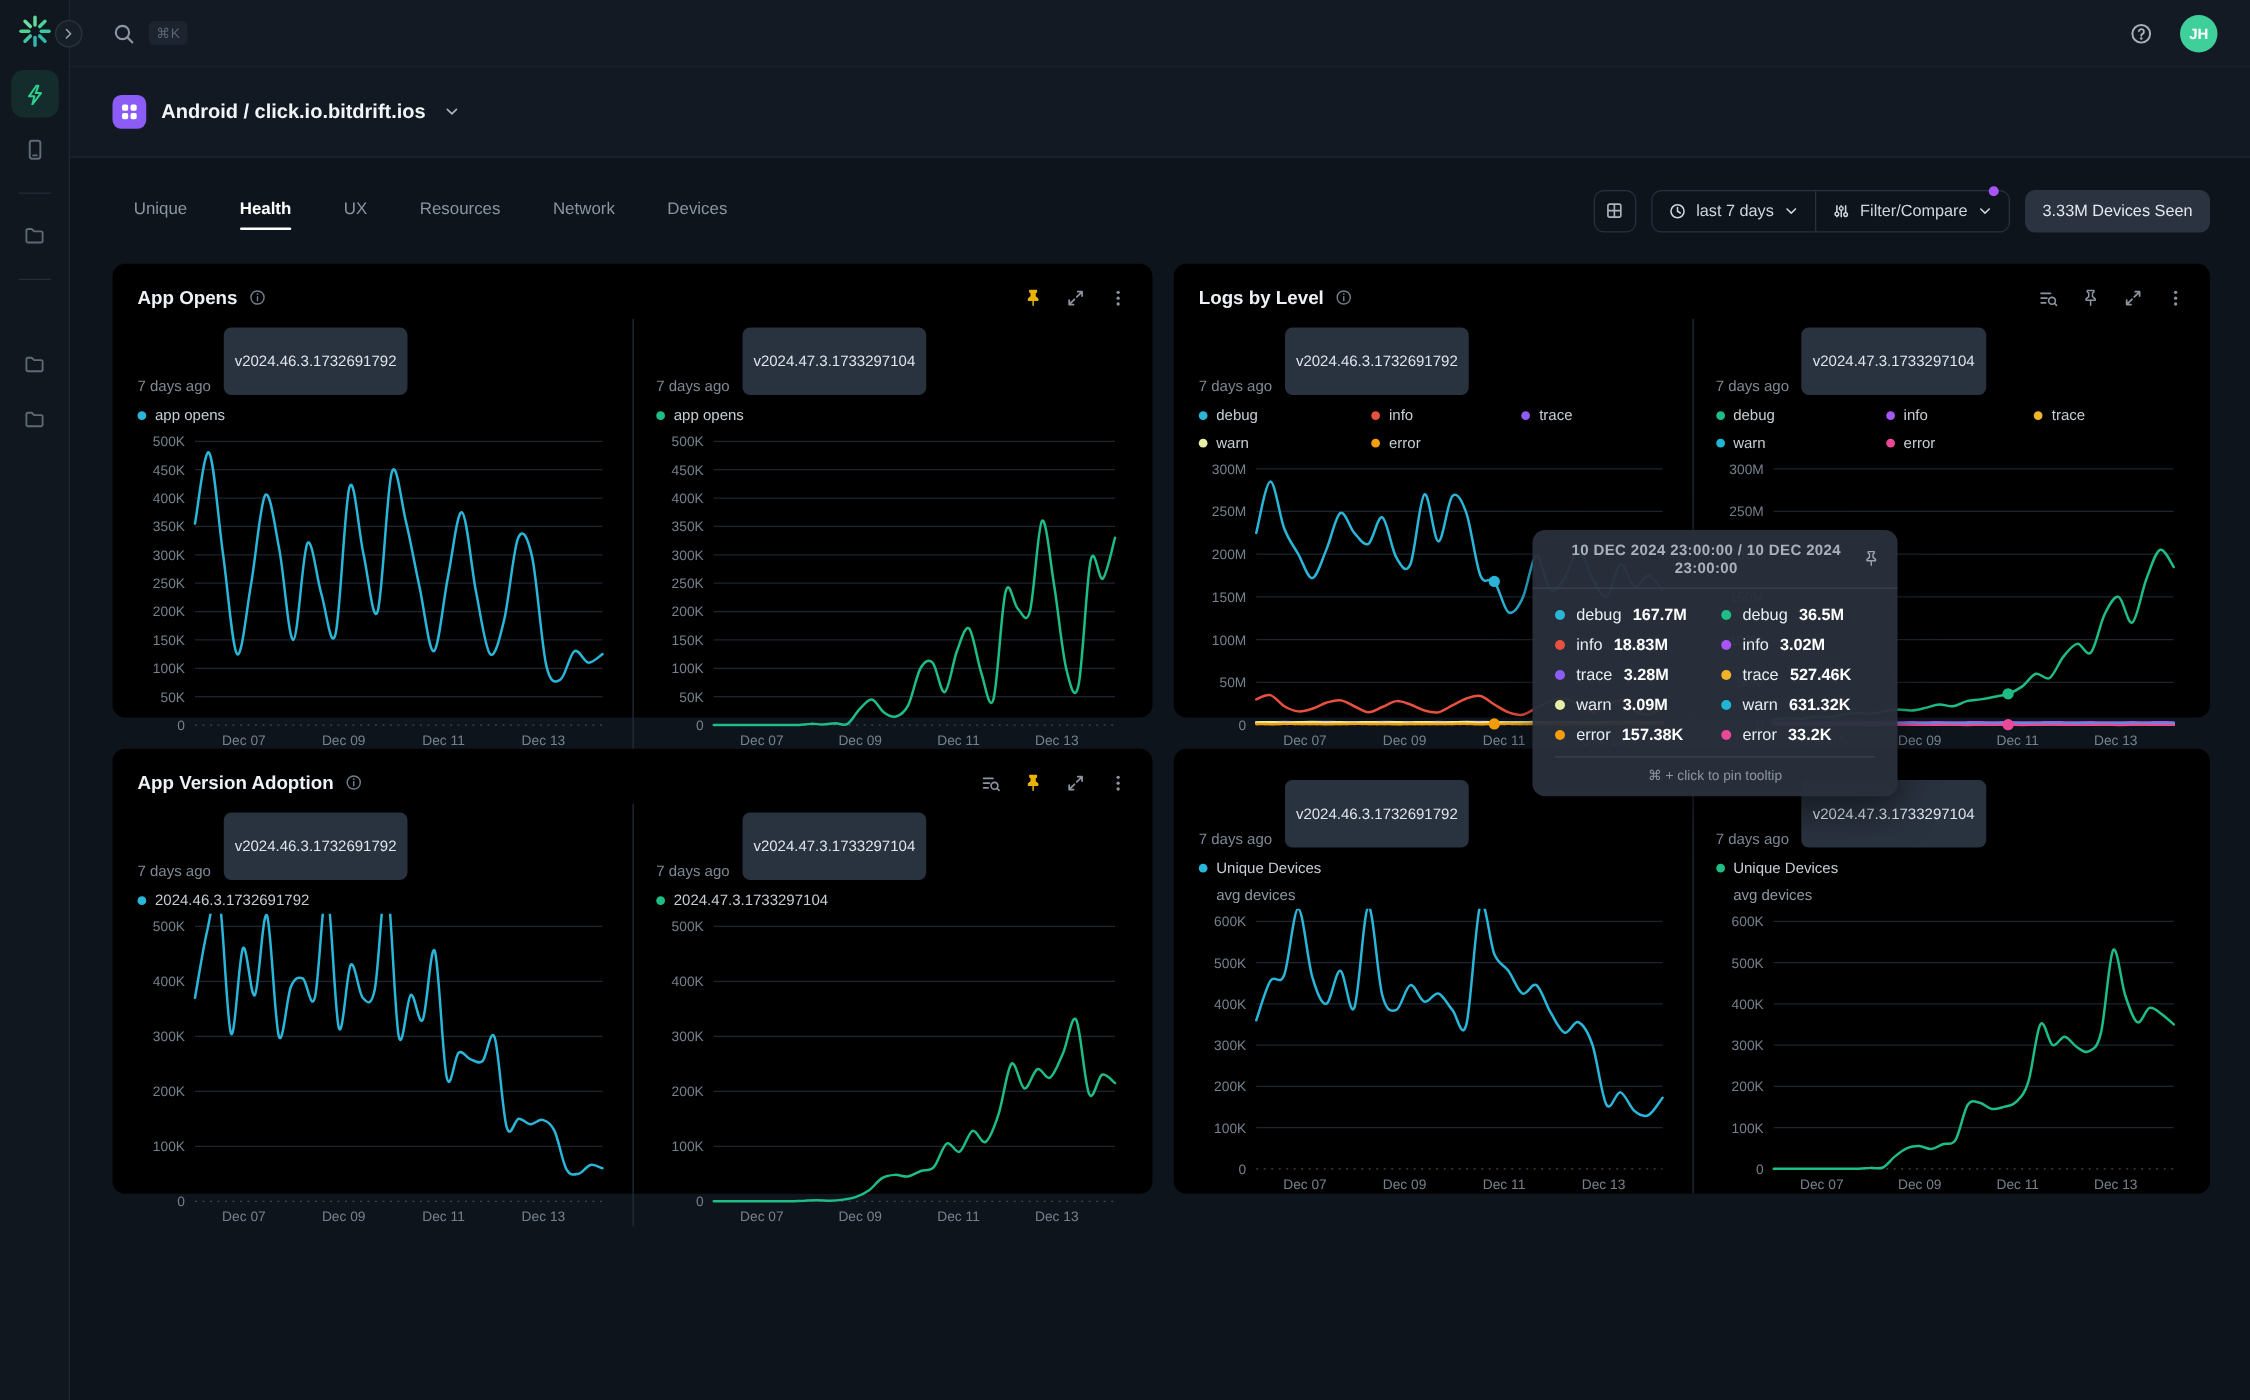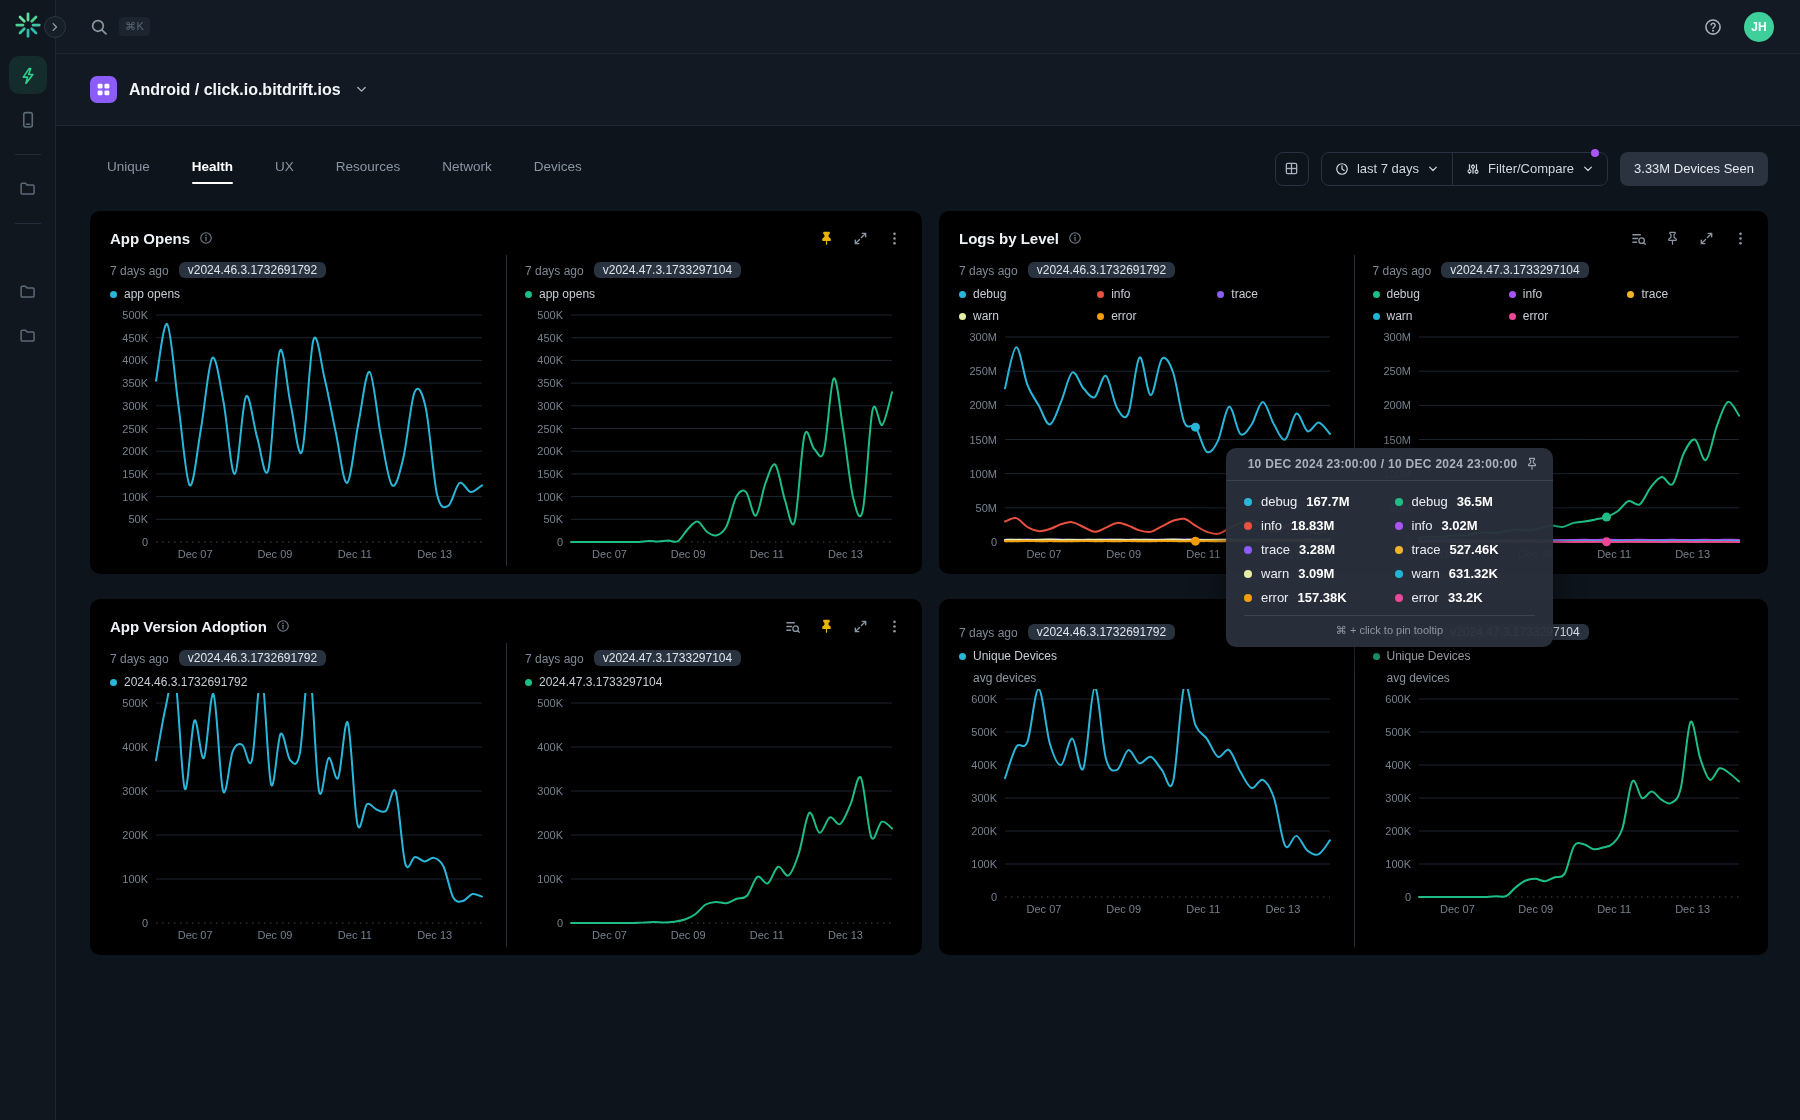--- a/index.html
+++ b/index.html
@@ -66,32 +66,32 @@
   .info-ic { color:#717d8a; }
   .head-icons { margin-left:auto; display:flex; gap:19px; color:#8a95a1; align-items:center; }
   .head-icons .ic { cursor:pointer; }
   .ic.pin-filled { color:#eab308; }
 
   .card-body { flex:1; display:grid; grid-template-columns:1fr 1fr; min-height:0; margin-top:4px; }
   .panel { display:flex; flex-direction:column; min-width:0; padding-right:16px; }
   .panel.second { border-left:1px solid #242e3a; padding-left:18px; padding-right:2px; }
   .meta { display:flex; align-items:flex-end; gap:10px; margin:7px 0 9px; }
   .age { font-size:12px; color:#7e8995; }
-  .badge { font-size:12px; color:#dfe5ec; background:#29323f; border-radius:6px; padding:1px 9px; }
+  .badge { font-size:12px; color:#dfe5ec; background:#29323f; border-radius:6px; padding:20px 9px; }
   .legend { display:grid; margin-bottom:2px; }
   .legend.grid3 { grid-template-columns:1.15fr 1fr 1fr; row-gap:8px; }
   .legend.stack { grid-auto-rows:min-content; row-gap:8px; }
   .leg-item { display:flex; align-items:center; gap:7px; font-size:12px; color:#c7cdd5; cursor:pointer; }
   .leg-dot { width:7px; height:7px; border-radius:50%; flex:none; }
   .leg-item.no-dot { color:#8d98a4; }
   .leg-item.no-dot .leg-dot { visibility:hidden; }
   .chart { flex:1; min-height:0; margin-top:2px; }
 
   
-  .tooltip { position:absolute; left:1226px; top:448px; width:327px; background:rgba(42,48,59,.96);
+  .tooltip { position:absolute; left:1226px; top:424px; width:292px; background:rgba(42,48,59,.96);
     border-radius:10px; box-shadow:0 10px 30px rgba(0,0,0,.5); z-index:10; }
   .tt-head { display:flex; align-items:center; padding:9px 14px; border-bottom:1px solid #3a434f; }
   .tt-title { flex:1; text-align:center; font-size:12px; font-weight:600; color:#a9b2bc; letter-spacing:.3px; }
   .tt-pin { color:#9aa5b1; cursor:pointer; }
   .tt-body { display:grid; grid-template-columns:1fr 1fr; padding:13px 18px 0; column-gap:10px; }
   .tt-col { display:grid; row-gap:9px; align-content:start; }
   .tt-row { display:flex; align-items:center; gap:9px; font-size:13px; }
   .tt-dot { width:8px; height:8px; border-radius:50%; flex:none; }
   .tt-label { color:#e8edf2; }
   .tt-value { color:#ffffff; font-weight:700; }

